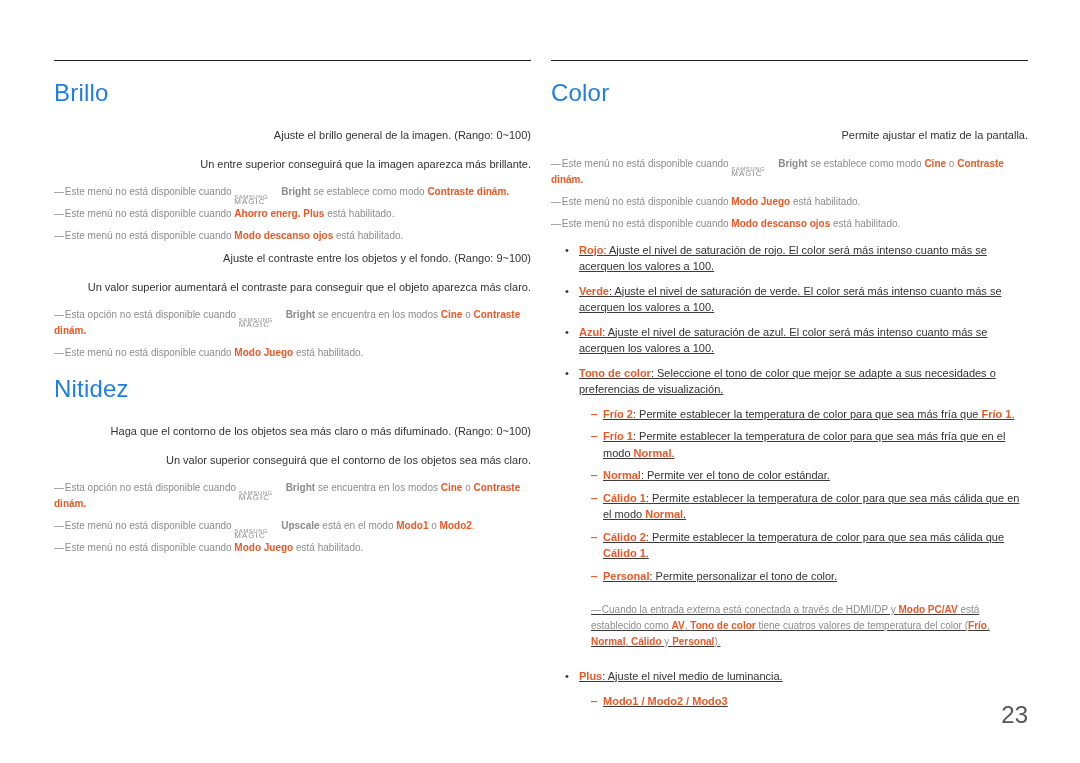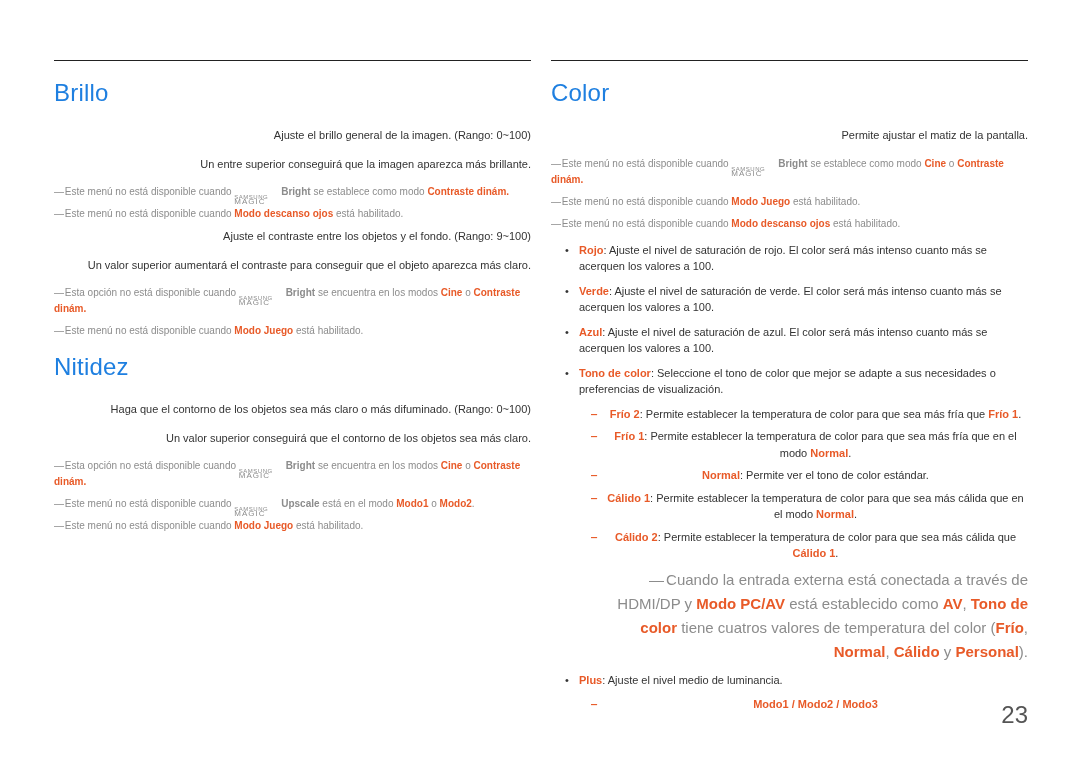--- a/index.html
+++ b/index.html
@@ -64,64 +64,63 @@
   .orange { color: #e85a28; font-weight: 600; }
   .bold { font-weight: 600; }
   .dash::before {
     content: "― ";
     letter-spacing: -1px;
   }
   ul.bullets {
     list-style: none;
     padding: 0 0 0 18px;
     margin: 10px 0 0 0;
+    text-decoration: underline;
   }
   ul.bullets > li {
     position: relative;
     padding-left: 10px;
     margin: 8px 0 8px 0;
     font-size: 11px;
     color: #333;
   }
   ul.bullets > li::before {
     content: "•";
     position: absolute;
     left: -4px;
     top: 0;
     color: #333;
     font-size: 11px;
   }
   ul.sub {
     list-style: none;
     padding: 0 0 0 14px;
     margin: 8px 0 4px 0;
-    text-align: center;
   }
   ul.sub > li {
     position: relative;
     padding-left: 10px;
     margin: 6px 0;
     font-size: 11px;
     color: #333;
   }
   ul.sub > li::before {
     content: "‒";
     position: absolute;
     left: -2px;
     top: 0;
     color: #e85a28;
     font-weight: 600;
   }
   .footnote {
-    font-size: 15px;
+    font-size: 10px;
     color: #8c8c8c;
     padding-left: 12px;
-    margin: 6px 0;
+    margin: 18px 0;
     line-height: 1.6;
-    text-align: right;
   }
   .page-num {
     position: absolute;
     right: 52px;
     bottom: 30px;
     font-size: 24px;
     color: #555;
     font-weight: 300;
   }
   .gap-lg { margin-top: 30px; }
@@ -138,20 +137,25 @@
     <p class="lead">Ajuste el brillo general de la imagen. (Rango: 0~100)</p>
     <p class="lead">Un entre superior conseguirá que la imagen aparezca más brillante.</p>
     <div class="note dash">
       <span>Este menú no está disponible cuando </span>
       <span class="magic"><span class="s">SAMSUNG</span><span class="m">MAGIC</span></span><span class="bold">Bright</span>
       <span> se establece como modo </span>
       <span class="orange">Contraste dinám.</span>
     </div>
     <div class="note dash">
       <span>Este menú no está disponible cuando </span>
+      <span class="orange">Ahorro energ. Plus</span>
+      <span> está habilitado.</span>
+    </div>
+    <div class="note dash">
+      <span>Este menú no está disponible cuando </span>
       <span class="orange">Modo descanso ojos</span>
       <span> está habilitado.</span>
     </div>
 
     <p class="lead">Ajuste el contraste entre los objetos y el fondo. (Rango: 9~100)</p>
     <p class="lead">Un valor superior aumentará el contraste para conseguir que el objeto aparezca más claro.</p>
     <div class="note dash">
       <span>Esta opción no está disponible cuando </span>
       <span class="magic"><span class="s">SAMSUNG</span><span class="m">MAGIC</span></span><span class="bold">Bright</span>
       <span> se encuentra en los modos </span>
@@ -236,20 +240,23 @@
             <span class="orange">Frío 1</span><span>: Permite establecer la temperatura de color para que sea más fría que en el modo </span><span class="orange">Normal</span>.
           </li>
           <li>
             <span class="orange">Normal</span><span>: Permite ver el tono de color estándar.</span>
           </li>
           <li>
             <span class="orange">Cálido 1</span><span>: Permite establecer la temperatura de color para que sea más cálida que en el modo </span><span class="orange">Normal</span>.
           </li>
           <li>
             <span class="orange">Cálido 2</span><span>: Permite establecer la temperatura de color para que sea más cálida que </span><span class="orange">Cálido 1</span>.
+          </li>
+          <li>
+            <span class="orange">Personal</span><span>: Permite personalizar el tono de color.</span>
           </li>
         </ul>
         <div class="footnote dash">
           <span>Cuando la entrada externa está conectada a través de HDMI/DP y </span>
           <span class="orange">Modo PC/AV</span>
           <span> está establecido como </span>
           <span class="orange">AV</span><span>, </span>
           <span class="orange">Tono de color</span>
           <span> tiene cuatros valores de temperatura del color (</span><span class="orange">Frío</span><span>, </span><span class="orange">Normal</span><span>, </span><span class="orange">Cálido</span><span> y </span><span class="orange">Personal</span><span>).</span>
         </div>

